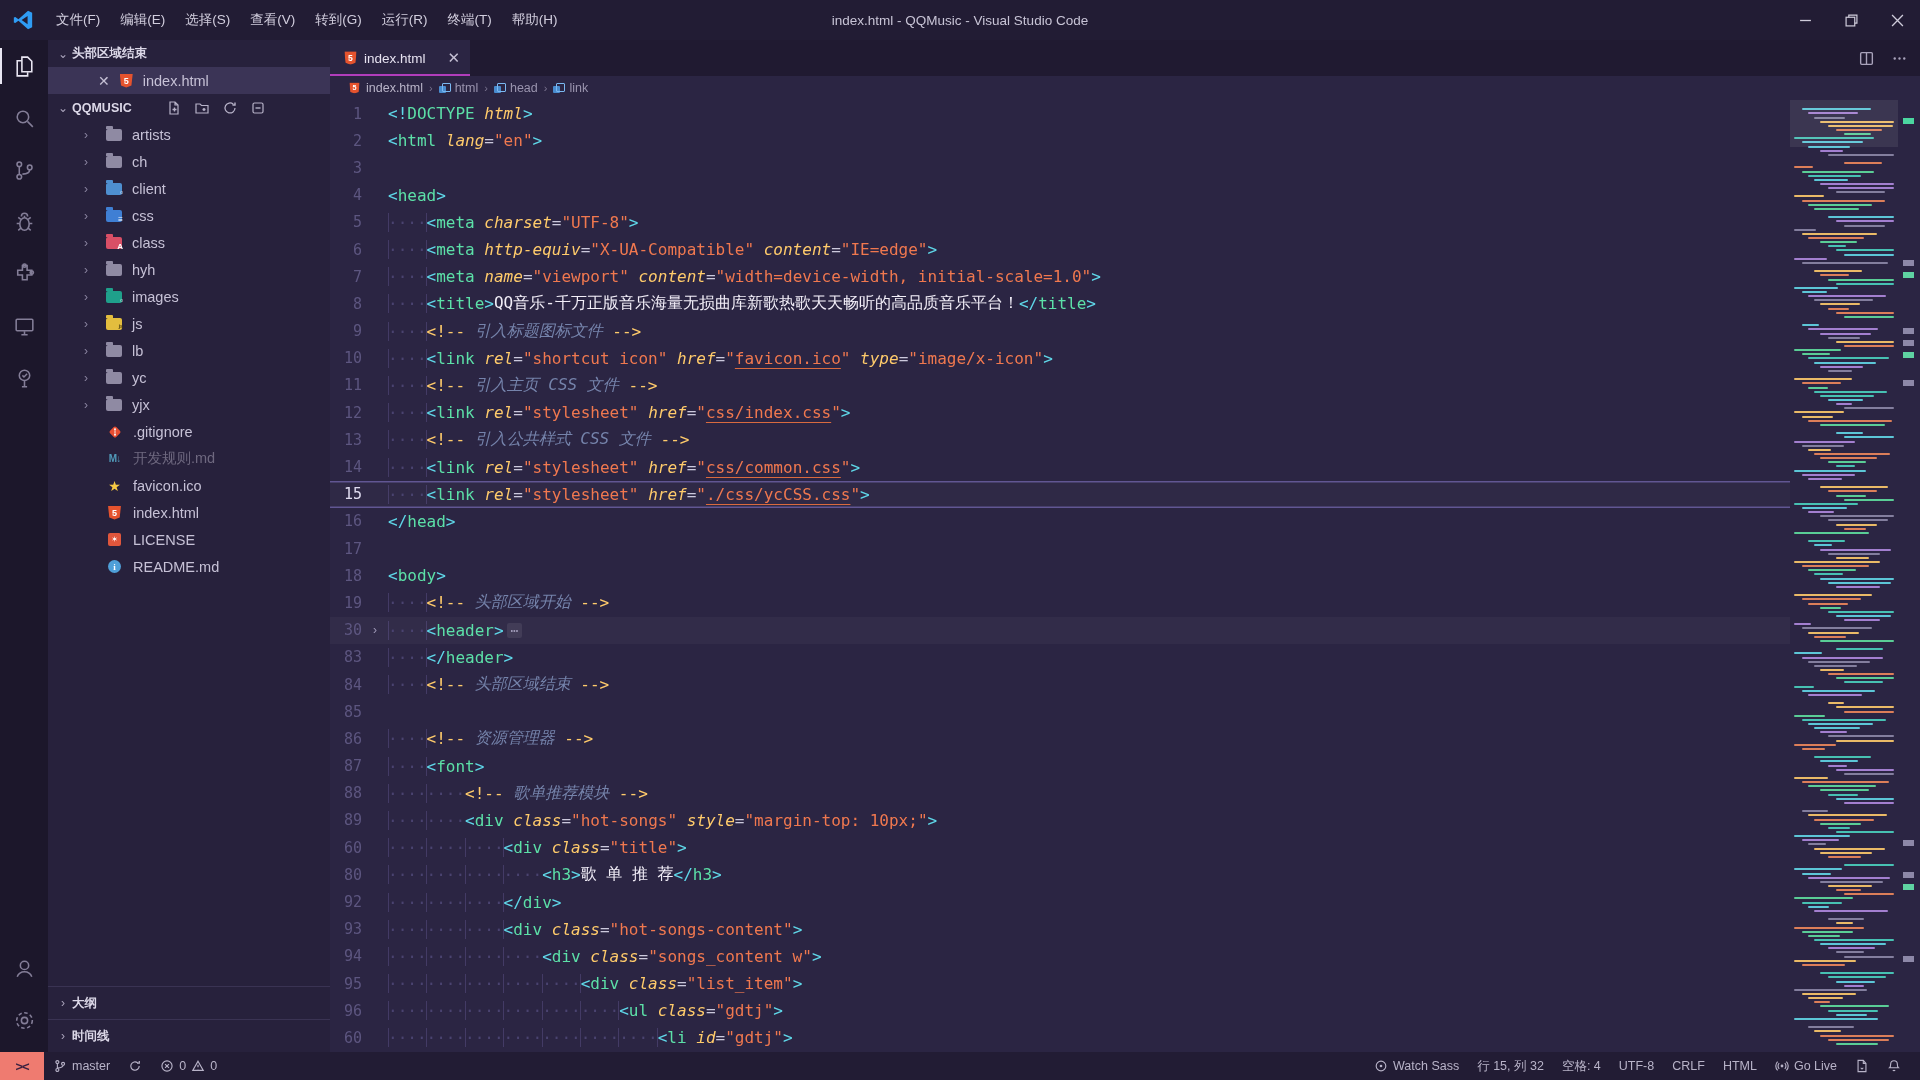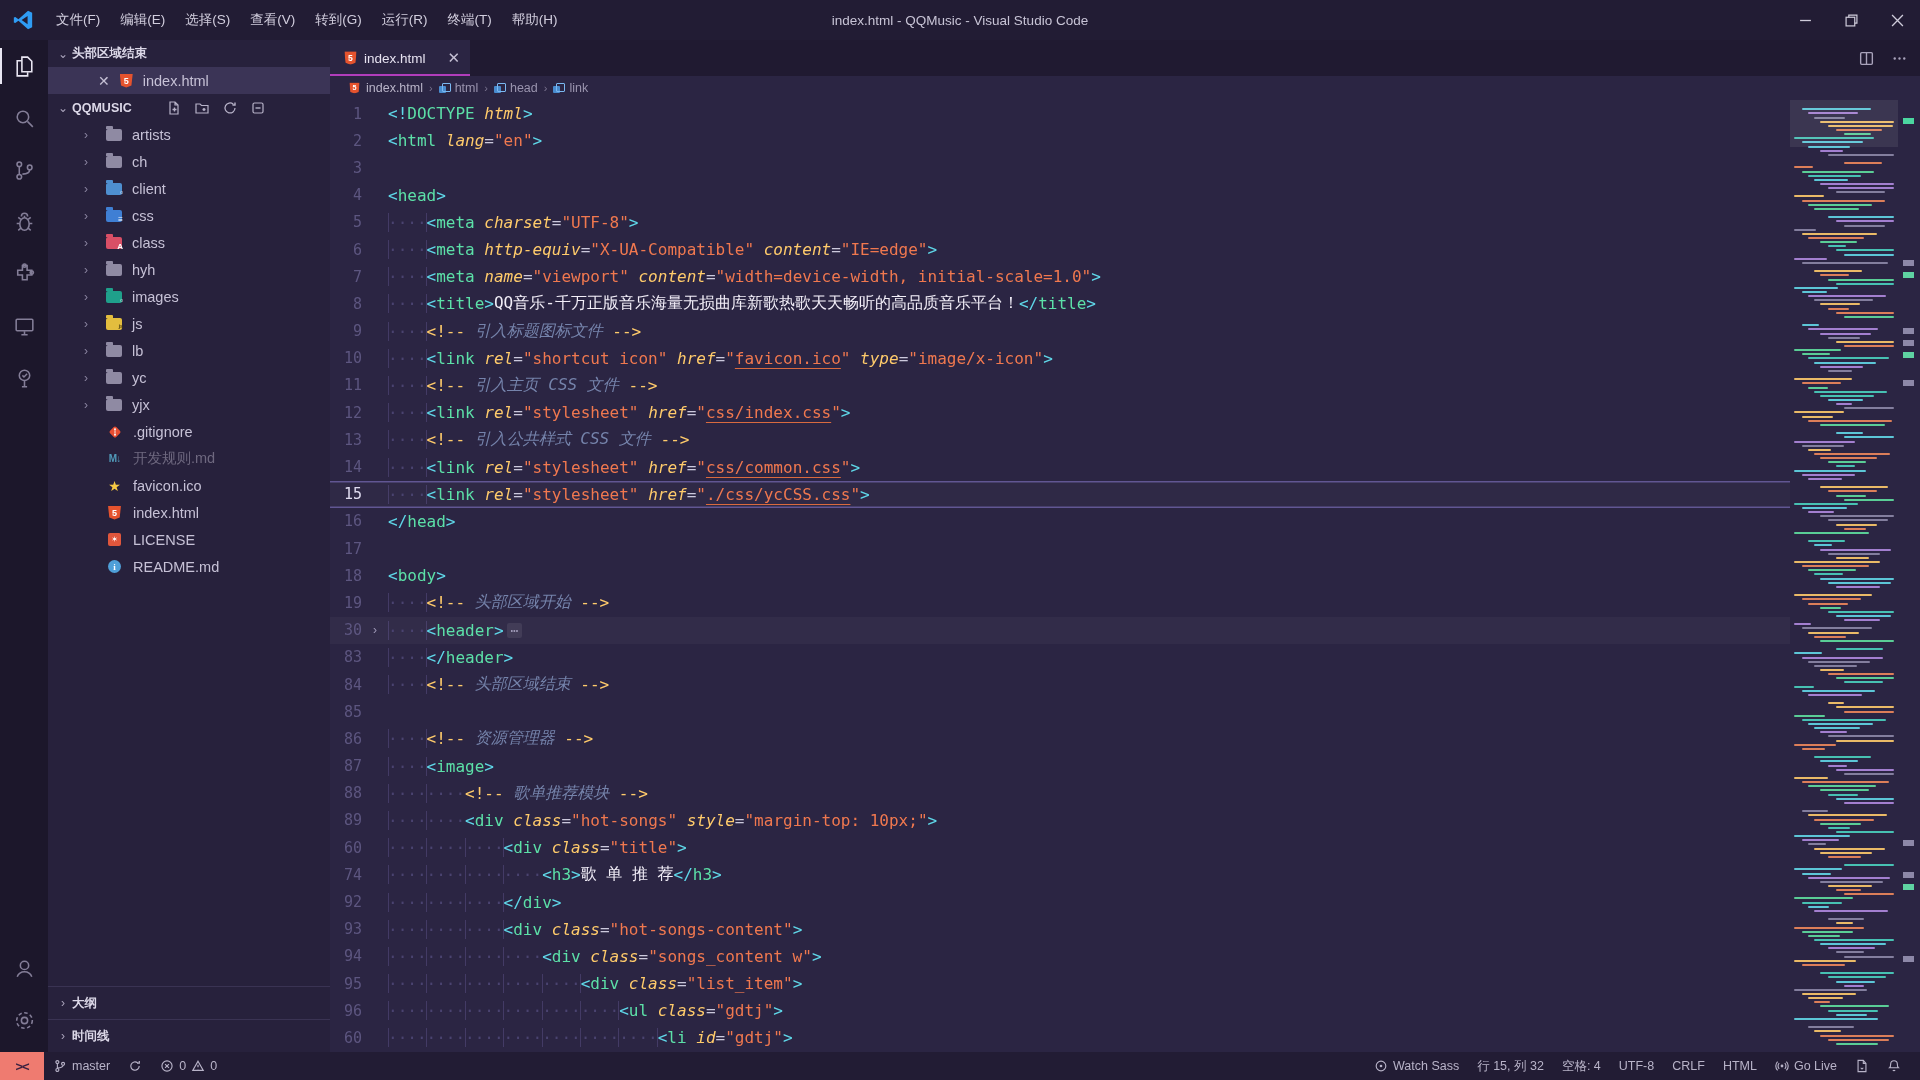--- a/index.html
+++ b/index.html
@@ -421,25 +421,25 @@
         <div class="code-row cur"><span class="ln">15</span><span class="foldc"></span><span class="src"><span class="ind">····</span><span class="tok-p">&lt;</span><span class="tok-t">link</span><span class="tok-w"> </span><span class="tok-a">rel</span><span class="tok-e">=</span><span class="tok-s">"stylesheet"</span><span class="tok-w"> </span><span class="tok-a">href</span><span class="tok-e">=</span><span class="tok-s">"</span><span class="tok-l">./css/ycCSS.css</span><span class="tok-s">"</span><span class="tok-p">&gt;</span></span></div>
         <div class="code-row"><span class="ln">16</span><span class="foldc"></span><span class="src"><span class="tok-p">&lt;/</span><span class="tok-t">head</span><span class="tok-p">&gt;</span></span></div>
         <div class="code-row"><span class="ln">17</span><span class="foldc"></span><span class="src"></span></div>
         <div class="code-row"><span class="ln">18</span><span class="foldc"></span><span class="src"><span class="tok-p">&lt;</span><span class="tok-t">body</span><span class="tok-p">&gt;</span></span></div>
         <div class="code-row"><span class="ln">19</span><span class="foldc"></span><span class="src"><span class="ind">····</span><span class="tok-k">&lt;!--</span><span class="tok-c"> 头部区域开始 </span><span class="tok-k">--&gt;</span></span></div>
         <div class="code-row hl"><span class="ln">30</span><span class="foldc">›</span><span class="src"><span class="ind">····</span><span class="tok-p">&lt;</span><span class="tok-t">header</span><span class="tok-p">&gt;</span><span class="tok-f">⋯</span></span></div>
         <div class="code-row"><span class="ln">83</span><span class="foldc"></span><span class="src"><span class="ind">····</span><span class="tok-p">&lt;/</span><span class="tok-t">header</span><span class="tok-p">&gt;</span></span></div>
         <div class="code-row"><span class="ln">84</span><span class="foldc"></span><span class="src"><span class="ind">····</span><span class="tok-k">&lt;!--</span><span class="tok-c"> 头部区域结束 </span><span class="tok-k">--&gt;</span></span></div>
         <div class="code-row"><span class="ln">85</span><span class="foldc"></span><span class="src"></span></div>
         <div class="code-row"><span class="ln">86</span><span class="foldc"></span><span class="src"><span class="ind">····</span><span class="tok-k">&lt;!--</span><span class="tok-c"> 资源管理器 </span><span class="tok-k">--&gt;</span></span></div>
-        <div class="code-row"><span class="ln">87</span><span class="foldc"></span><span class="src"><span class="ind">····</span><span class="tok-p">&lt;</span><span class="tok-t">image</span><span class="tok-p">&gt;</span></span></div>
+        <div class="code-row"><span class="ln">87</span><span class="foldc"></span><span class="src"><span class="ind">····</span><span class="tok-p">&lt;</span><span class="tok-t">font</span><span class="tok-p">&gt;</span></span></div>
         <div class="code-row"><span class="ln">88</span><span class="foldc"></span><span class="src"><span class="ind">········</span><span class="tok-k">&lt;!--</span><span class="tok-c"> 歌单推荐模块 </span><span class="tok-k">--&gt;</span></span></div>
         <div class="code-row"><span class="ln">89</span><span class="foldc"></span><span class="src"><span class="ind">········</span><span class="tok-p">&lt;</span><span class="tok-t">div</span><span class="tok-w"> </span><span class="tok-a">class</span><span class="tok-e">=</span><span class="tok-s">"hot-songs"</span><span class="tok-w"> </span><span class="tok-a">style</span><span class="tok-e">=</span><span class="tok-s">"margin-top: 10px;"</span><span class="tok-p">&gt;</span></span></div>
         <div class="code-row"><span class="ln">60</span><span class="foldc"></span><span class="src"><span class="ind">············</span><span class="tok-p">&lt;</span><span class="tok-t">div</span><span class="tok-w"> </span><span class="tok-a">class</span><span class="tok-e">=</span><span class="tok-s">"title"</span><span class="tok-p">&gt;</span></span></div>
-        <div class="code-row"><span class="ln">74</span><span class="foldc"></span><span class="src"><span class="ind">················</span><span class="tok-p">&lt;</span><span class="tok-t">h3</span><span class="tok-p">&gt;</span><span class="tok-x">歌 单 推 荐</span><span class="tok-p">&lt;/</span><span class="tok-t">h3</span><span class="tok-p">&gt;</span></span></div>
+        <div class="code-row"><span class="ln">80</span><span class="foldc"></span><span class="src"><span class="ind">················</span><span class="tok-p">&lt;</span><span class="tok-t">h3</span><span class="tok-p">&gt;</span><span class="tok-x">歌 单 推 荐</span><span class="tok-p">&lt;/</span><span class="tok-t">h3</span><span class="tok-p">&gt;</span></span></div>
         <div class="code-row"><span class="ln">92</span><span class="foldc"></span><span class="src"><span class="ind">············</span><span class="tok-p">&lt;/</span><span class="tok-t">div</span><span class="tok-p">&gt;</span></span></div>
         <div class="code-row"><span class="ln">93</span><span class="foldc"></span><span class="src"><span class="ind">············</span><span class="tok-p">&lt;</span><span class="tok-t">div</span><span class="tok-w"> </span><span class="tok-a">class</span><span class="tok-e">=</span><span class="tok-s">"hot-songs-content"</span><span class="tok-p">&gt;</span></span></div>
         <div class="code-row"><span class="ln">94</span><span class="foldc"></span><span class="src"><span class="ind">················</span><span class="tok-p">&lt;</span><span class="tok-t">div</span><span class="tok-w"> </span><span class="tok-a">class</span><span class="tok-e">=</span><span class="tok-s">"songs_content w"</span><span class="tok-p">&gt;</span></span></div>
         <div class="code-row"><span class="ln">95</span><span class="foldc"></span><span class="src"><span class="ind">····················</span><span class="tok-p">&lt;</span><span class="tok-t">div</span><span class="tok-w"> </span><span class="tok-a">class</span><span class="tok-e">=</span><span class="tok-s">"list_item"</span><span class="tok-p">&gt;</span></span></div>
         <div class="code-row"><span class="ln">96</span><span class="foldc"></span><span class="src"><span class="ind">························</span><span class="tok-p">&lt;</span><span class="tok-t">ul</span><span class="tok-w"> </span><span class="tok-a">class</span><span class="tok-e">=</span><span class="tok-s">"gdtj"</span><span class="tok-p">&gt;</span></span></div>
         <div class="code-row"><span class="ln">60</span><span class="foldc"></span><span class="src"><span class="ind">····························</span><span class="tok-p">&lt;</span><span class="tok-t">li</span><span class="tok-w"> </span><span class="tok-a">id</span><span class="tok-e">=</span><span class="tok-s">"gdtj"</span><span class="tok-p">&gt;</span></span></div>
       </div>
 
     <div class="minimap" id="minimap">
       <div class="mm-slider"></div>

